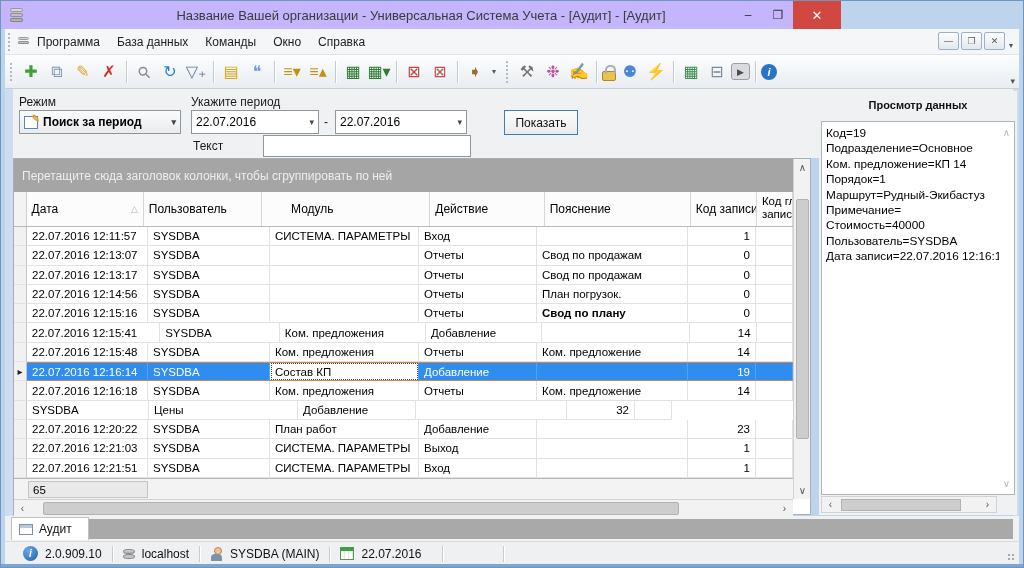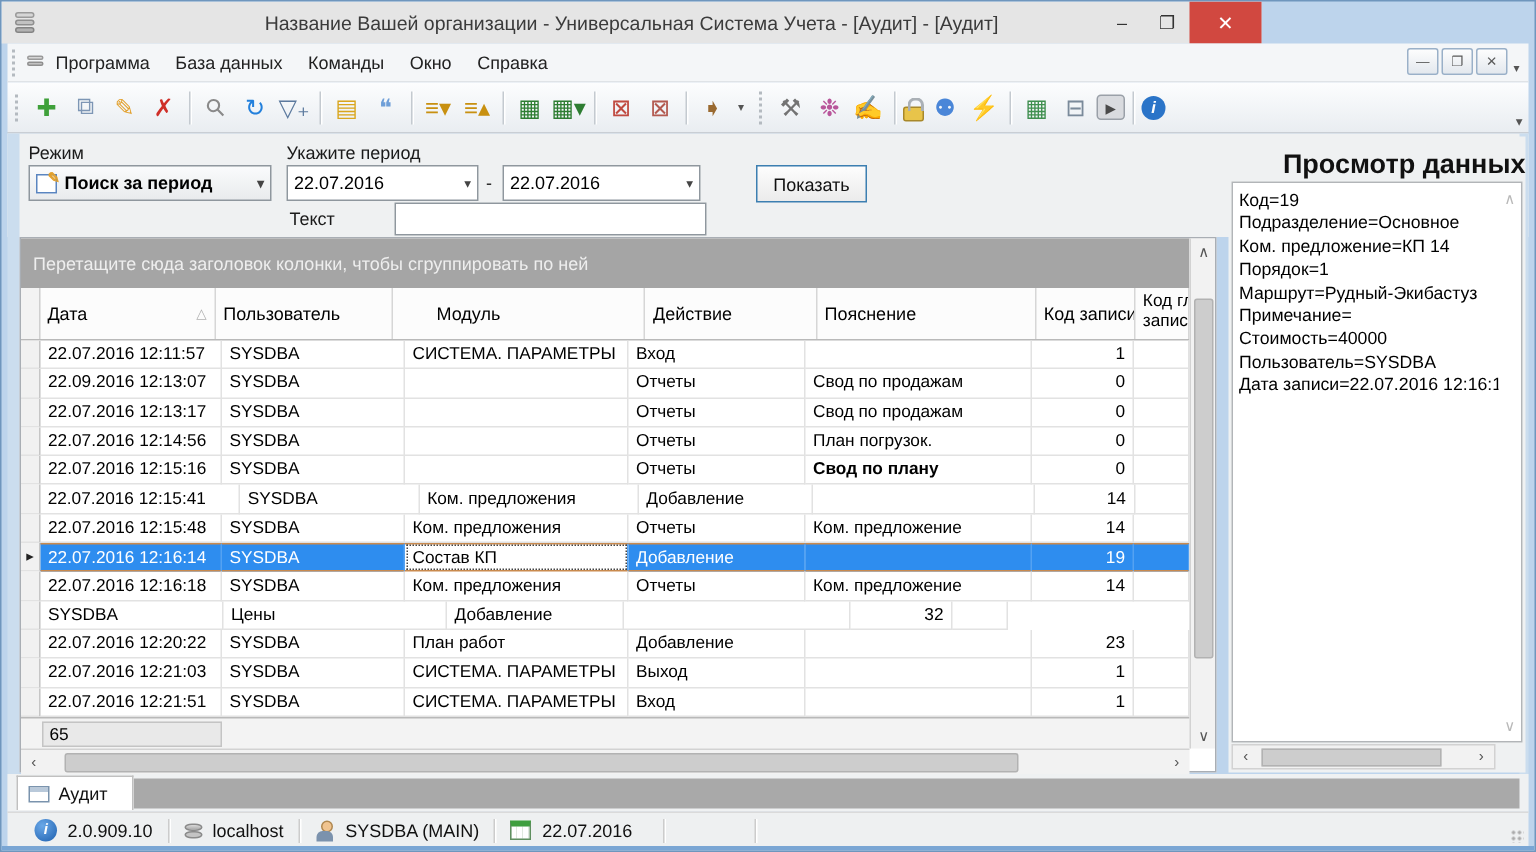--- a/index.html
+++ b/index.html
@@ -1,20 +1,20 @@
 <!DOCTYPE html>
 <html><head>
 <meta charset="utf-8">
 <style>
   * { margin:0; padding:0; box-sizing:border-box; }
   html,body { width:1024px; height:568px; font-family:"Liberation Sans", sans-serif; }
   .window { position:relative; width:1024px; height:568px; background:#bdd4ec; border:1px solid #6f96bd; overflow:hidden; }
 
   
-  .titlebar { position:absolute; left:0; top:0; width:840px; height:28px; background:#e5e5e5; display:flex; align-items:center; }
+  .titlebar { position:absolute; left:0; top:0; width:840px; height:28px; background:#c4b5fd; display:flex; align-items:center; }
   .app-icon { position:absolute; left:9px; top:7px; width:13px; height:4px; background:#d6d6d6; border:1px solid #9a9a9a; border-radius:3px; box-shadow:0 5px 0 -1px #c2c2c2, 0 5px 0 0 #8f8f8f, 0 10px 0 -1px #b2b2b2, 0 10px 0 0 #848484; }
   .title-text { width:100%; text-align:center; font-size:13px; color:#3b3b3b; }
   .winbtns { position:absolute; right:0; top:0; height:28px; display:flex; align-items:stretch; }
   .wbtn { width:30px; display:flex; align-items:center; justify-content:center; font-size:12px; color:#333; }
   .wbtn.close { width:48px; background:#d14840; color:#fff; font-size:13px; }
 
   
   .menubar { position:absolute; left:4px; right:4px; top:28px; height:26px; background:#f4f6f8; border-bottom:1px solid #dfe3e7; display:flex; align-items:center; }
   .grip { width:4px; height:18px; margin:0 4px 0 3px; border-left:2px dotted #b4bac0; }
   .menu-db-icon { width:11px; height:3px; margin:0 8px 6px 2px; background:#d6d6d6; border:1px solid #9a9a9a; border-radius:2px; box-shadow:0 4px 0 -1px #c2c2c2, 0 4px 0 0 #8f8f8f; }
@@ -72,21 +72,21 @@
   .vscroll .thumb { position:absolute; left:2px; top:40px; width:13px; height:240px; background:#cdcdcd; border:1px solid #b2b2b2; border-radius:2px; }
   .hscroll { position:absolute; left:0; top:340px; width:779px; height:17px; background:#f2f2f2; border-top:1px solid #d2d2d2; display:flex; align-items:center; }
   .hscroll .thumb { margin-left:12px; width:636px; height:13px; background:#cdcdcd; border:1px solid #b2b2b2; border-radius:2px; }
   .sarrow { font-size:10px; color:#555; width:17px; height:17px; display:flex; align-items:center; justify-content:center; }
   .vscroll .sarrow { position:absolute; left:0; }
   .vscroll .up { top:0; } .vscroll .down { bottom:0; }
   .hscroll .right { margin-left:auto; }
 
   
   .detailpanel { position:absolute; left:818px; top:90px; width:198px; height:424px; background:#eff1f2; }
-  .dtitle { text-align:right; font-size:18px; font-weight:bold; color:#111; padding-top:8px; }
+  .dtitle { text-align:center; font-size:11px; font-weight:bold; color:#111; padding-top:8px; }
   .dlist { position:absolute; left:2px; top:30px; width:194px; height:374px; background:#fff; border:1px solid #b2b5b8; overflow:hidden; }
   .dline { font-size:11.8px; line-height:15.4px; padding-left:4px; white-space:nowrap; color:#000; }
   .dlist-vscroll { position:absolute; right:0; top:0; width:15px; height:100%; background:#fff; }
   .dlist-vscroll .sarrow { position:absolute; left:0; width:15px; color:#b9b9b9; }
   .dlist-vscroll .up { top:2px; } .dlist-vscroll .down { bottom:2px; }
   .dhscroll { position:absolute; left:2px; top:405px; width:176px; height:17px; background:#f2f2f2; border:1px solid #d2d2d2; display:flex; align-items:center; }
   .dhscroll .thumb { width:120px; height:12px; background:#cdcdcd; border:1px solid #b2b2b2; margin-left:2px; }
   .dhscroll .right { margin-left:auto; }
 
   
@@ -244,21 +244,21 @@
           <div class="gcell" style="width: 121px;">22.07.2016 12:11:57</div>
           <div class="gcell" style="width: 122px;">SYSDBA</div>
           <div class="gcell" style="width: 149px;">СИСТЕМА. ПАРАМЕТРЫ</div>
           <div class="gcell" style="width: 118px;">Вход</div>
           <div class="gcell" style="width: 151px;"></div>
           <div class="gcell num" style="width: 68px;">1</div>
           <div class="gcell" style="width: 37px;"></div>
         </div>
         <div class="grow">
           <div class="gutter"></div>
-          <div class="gcell" style="width: 121px;">22.09.2016 12:13:07</div>
+          <div class="gcell" style="width: 121px;">22.07.2016 12:13:07</div>
           <div class="gcell" style="width: 122px;">SYSDBA</div>
           <div class="gcell" style="width: 149px;"></div>
           <div class="gcell" style="width: 118px;">Отчеты</div>
           <div class="gcell" style="width: 151px;">Свод по продажам</div>
           <div class="gcell num" style="width: 68px;">0</div>
           <div class="gcell" style="width: 37px;"></div>
         </div>
         <div class="grow">
           <div class="gutter"></div>
           <div class="gcell" style="width: 121px;">22.07.2016 12:13:17</div>

